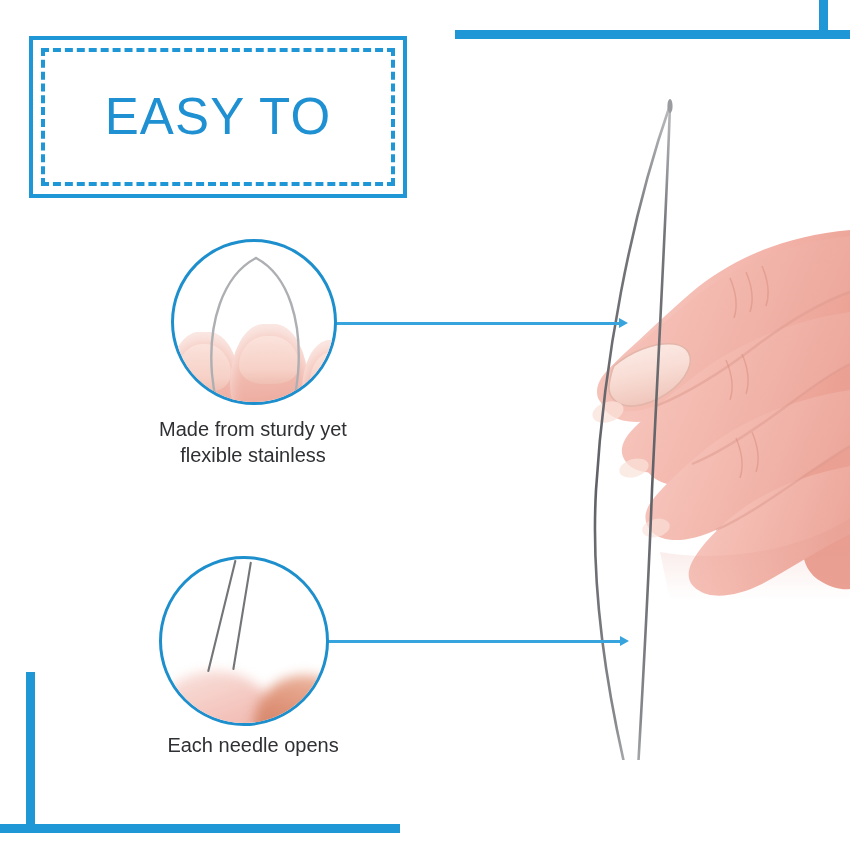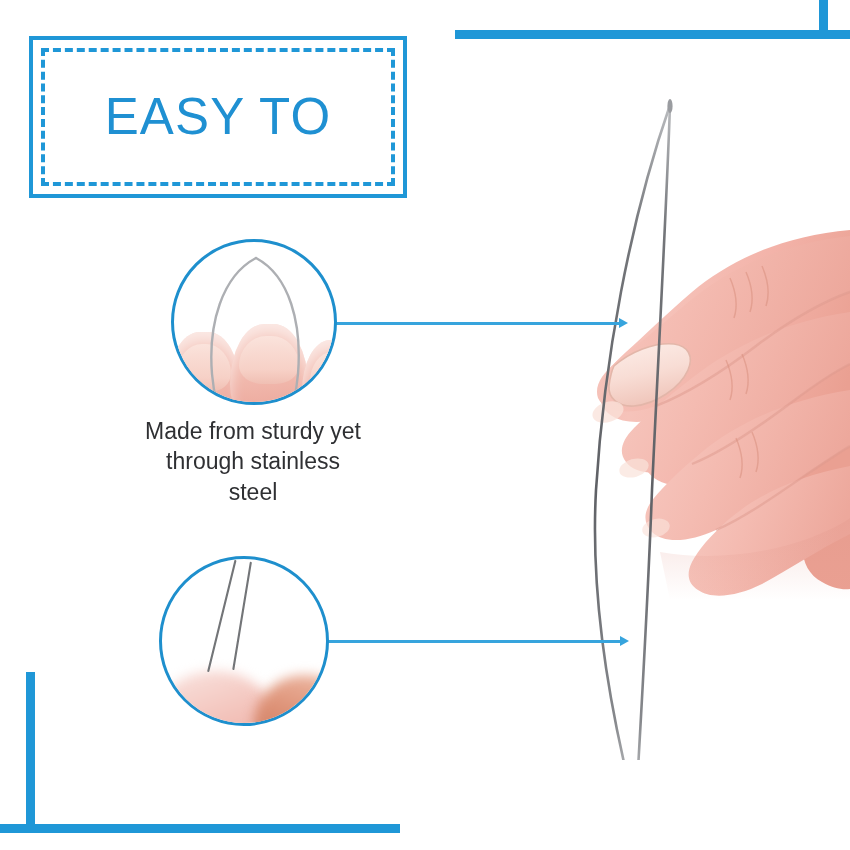--- a/index.html
+++ b/index.html
@@ -187,21 +187,21 @@
     border-bottom: 5px solid transparent;
     border-left: 9px solid #37a4dd;
   }
   #connector-arrow-one { left: 619px; top: 318px; }
   #connector-arrow-two { left: 620px; top: 636px; }
 
   
   .caption {
     position: absolute;
     color: #2f3033;
-    font-size: 23px;
+    font-size: 20px;
     line-height: 1.32;
     text-align: center;
     font-weight: 400;
   }
   #caption-one {
     left: 72px;
     top: 416px;
     width: 362px;
   }
   #caption-two {
@@ -354,20 +354,20 @@
       <div class="blur-skin" id="blur-skin-right"></div>
       <svg id="needle-wires" viewBox="0 0 170 170">
         <path d="M76 2 L48 116" fill="none" stroke="#737578" stroke-width="2.2" stroke-linecap="round"></path>
         <path d="M92 4 L74 114" fill="none" stroke="#737578" stroke-width="2.2" stroke-linecap="round"></path>
       </svg>
     </div>
   </div>
 
   <div class="caption" id="caption-one">
     <div>Made from sturdy yet</div>
-    <div>through stainless</div>
-    <div>steel</div>
+    <div>flexible stainless</div>
   </div>
 
   <div class="caption" id="caption-two">
+    <div>Each needle opens</div>
   </div>
 
 </div>
 
 </body></html>

